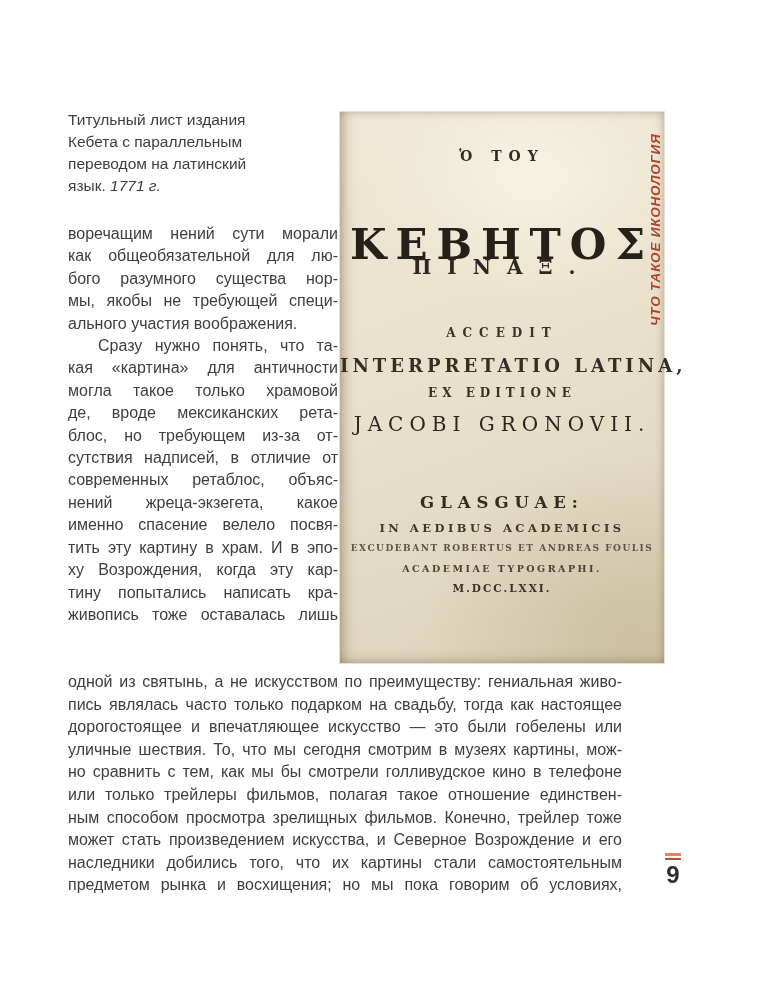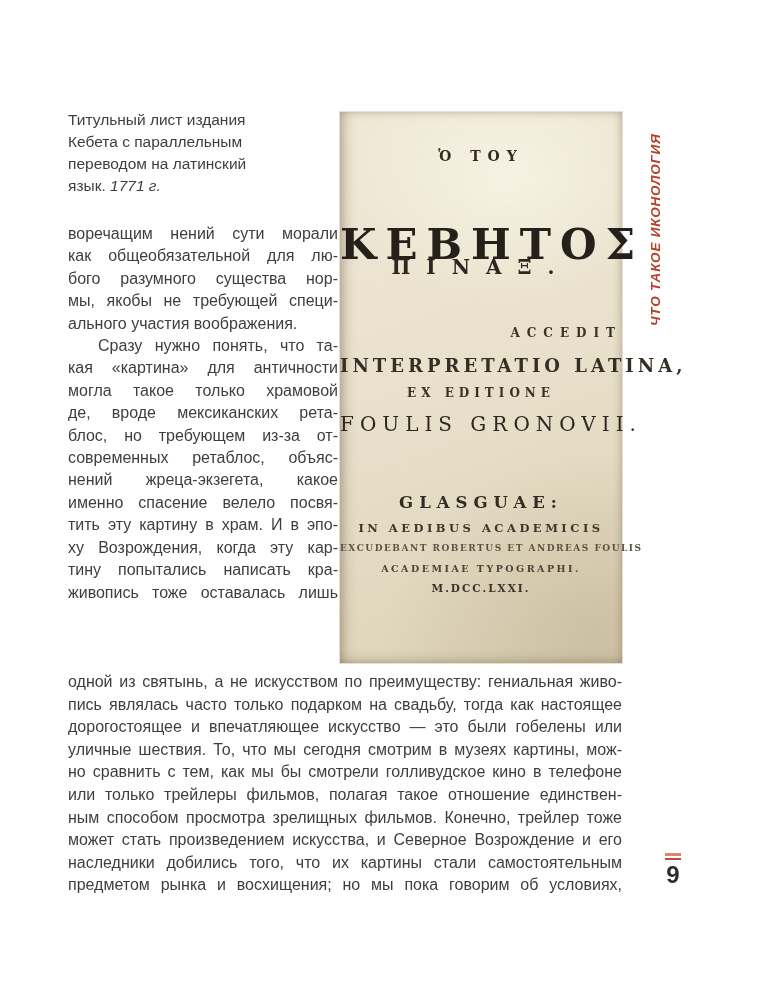--- a/index.html
+++ b/index.html
@@ -22,41 +22,41 @@
   
   .leftcol{position:absolute;left:68px;top:223px;width:270px;font-size:16px;line-height:22.4px;color:var(--text);}
   
   .bottomblock{position:absolute;left:68px;top:671px;width:554px;font-size:16px;line-height:22.6px;color:var(--text);}
   .tline{text-align:justify;text-align-last:justify;overflow:hidden;height:auto;}
   .tline.nojust{text-align-last:left;}
   .tline.indent{text-indent:30px;}
 
   
   .scan{
-    position:absolute;left:340px;top:112px;width:282px;height:551px;
+    position:absolute;left:340px;top:112px;width:324px;height:551px;
     background:
       radial-gradient(ellipse 240px 180px at 60% 12%, rgba(255,252,240,.55), rgba(255,252,240,0) 70%),
       radial-gradient(ellipse 300px 260px at 90% 95%, rgba(160,140,100,.28), rgba(160,140,100,0) 70%),
       linear-gradient(160deg,#efe8d6 0%, var(--scan-bg) 45%, #dcd2b8 100%);
     box-shadow:
       inset 10px 0 14px -8px rgba(90,70,40,.45),
       inset -6px 0 10px -6px rgba(110,90,55,.35),
       inset 0 -8px 14px -8px rgba(110,90,55,.40),
       inset 0 6px 10px -6px rgba(120,100,65,.25),
       0 0 0 1px rgba(150,130,95,.25);
     padding-left: 46px;
   }
   .scan-line{
     position:absolute;left:0;right:0;text-align:center;white-space:nowrap;
     font-family:"DejaVu Serif","Liberation Serif",serif;color:var(--scan-ink);
   }
   .g0{top:36px;font-size:14px;letter-spacing:7px;font-weight:600;color:#332c23;}
   .g1{top:72px;font-size:42px;letter-spacing:9px;font-weight:600;color:#26201a;margin-top:36px;}
   .g2{top:143px;font-size:20px;letter-spacing:16px;font-weight:600;color:#2d2720;}
-  .g3{top:214px;font-size:12px;letter-spacing:7px;font-weight:700;color:#3a3228;text-align:right;}
+  .g3{top:214px;font-size:12px;letter-spacing:7px;font-weight:700;color:#3a3228;}
   .g4{top:243px;font-size:18px;letter-spacing:4px;font-weight:600;color:#352e25;}
   .g5{top:274px;font-size:12px;letter-spacing:5px;font-weight:600;color:#3a3228;}
   .g6{top:300px;font-size:20px;letter-spacing:6px;font-weight:500;color:#2d2720;}
   .g7{top:381px;font-size:16.5px;letter-spacing:6px;font-weight:600;color:#332c23;}
   .g8{top:409px;font-size:11.5px;letter-spacing:3.5px;font-weight:600;color:#3f372c;}
   .g9{top:431px;font-size:9px;letter-spacing:1.5px;font-weight:700;color:#5d5344;}
   .g10{top:451px;font-size:9.5px;letter-spacing:2.5px;font-weight:600;color:#4c4236;}
   .g11{top:470px;font-size:10.5px;letter-spacing:2px;font-weight:600;color:#3a3228;}
 
   
@@ -94,38 +94,39 @@
   <div class="tline">воречащим нений сути морали</div>
       <div class="tline">как общеобязательной для лю-</div>
       <div class="tline">бого разумного существа нор-</div>
       <div class="tline">мы, якобы не требующей специ-</div>
       <div class="tline nojust">ального участия воображения.</div>
       <div class="tline indent">Сразу нужно понять, что та-</div>
       <div class="tline">кая «картина» для античности</div>
       <div class="tline">могла такое только храмовой</div>
       <div class="tline">де, вроде мексиканских рета-</div>
       <div class="tline">блос, но требующем из-за от-</div>
+      <div class="tline">сутствия надписей, в отличие от</div>
       <div class="tline">современных ретаблос, объяс-</div>
       <div class="tline">нений жреца-экзегета, какое</div>
       <div class="tline">именно спасение велело посвя-</div>
       <div class="tline">тить эту картину в храм. И в эпо-</div>
       <div class="tline">ху Возрождения, когда эту кар-</div>
       <div class="tline">тину попытались написать кра-</div>
       <div class="tline">живопись тоже оставалась лишь</div>
     </div>
 
   <div class="scan">
 
   <div class="scan-line g0">Ὁ ΤΟΥ</div>
       <div class="scan-line g1">ΚΕΒΗΤΟΣ</div>
       <div class="scan-line g2">ΠΙΝΑΞ.</div>
       <div class="scan-line g3">ACCEDIT</div>
       <div class="scan-line g4">INTERPRETATIO LATINA,</div>
       <div class="scan-line g5">EX EDITIONE</div>
-      <div class="scan-line g6">FOULIS GRONOVII.</div>
+      <div class="scan-line g6">JACOBI GRONOVII.</div>
       <div class="scan-line g7">GLASGUAE:</div>
       <div class="scan-line g8">IN AEDIBUS ACADEMICIS</div>
       <div class="scan-line g9">EXCUDEBANT ROBERTUS ET ANDREAS FOULIS</div>
       <div class="scan-line g10">ACADEMIAE TYPOGRAPHI.</div>
       <div class="scan-line g11">M.DCC.LXXI.</div>
     </div>
 
   <div class="runtitle">ЧТО ТАКОЕ ИКОНОЛОГИЯ</div>
 
   <div class="bottomblock">

